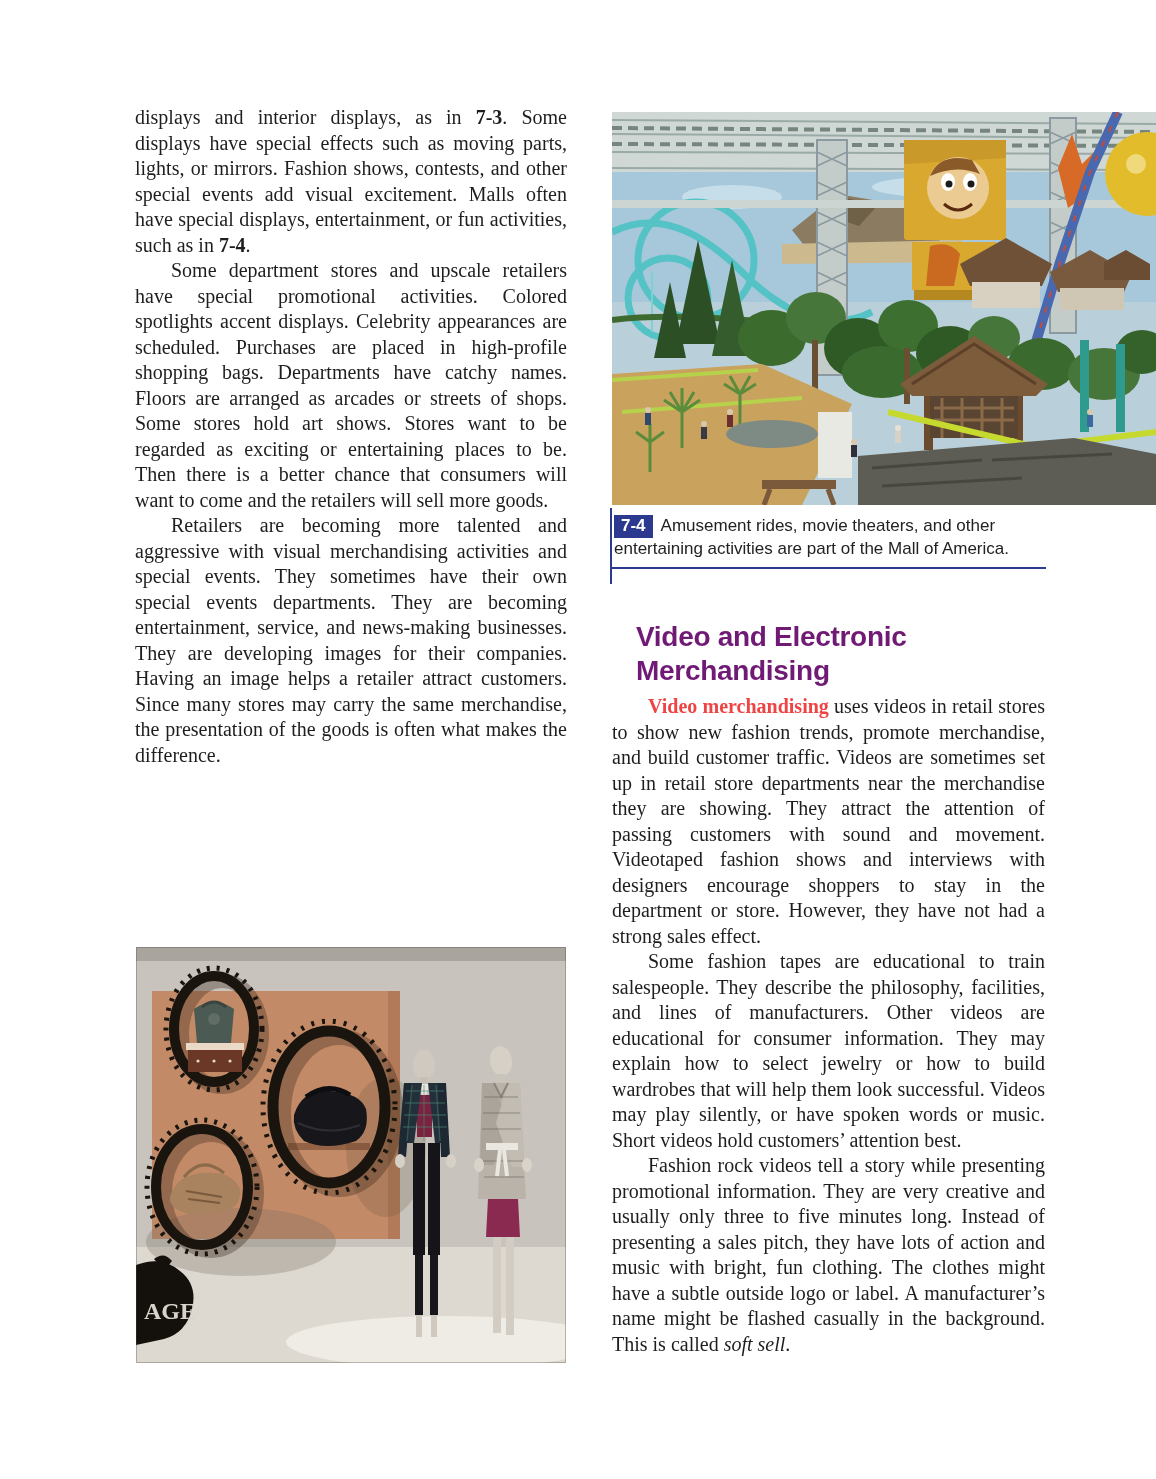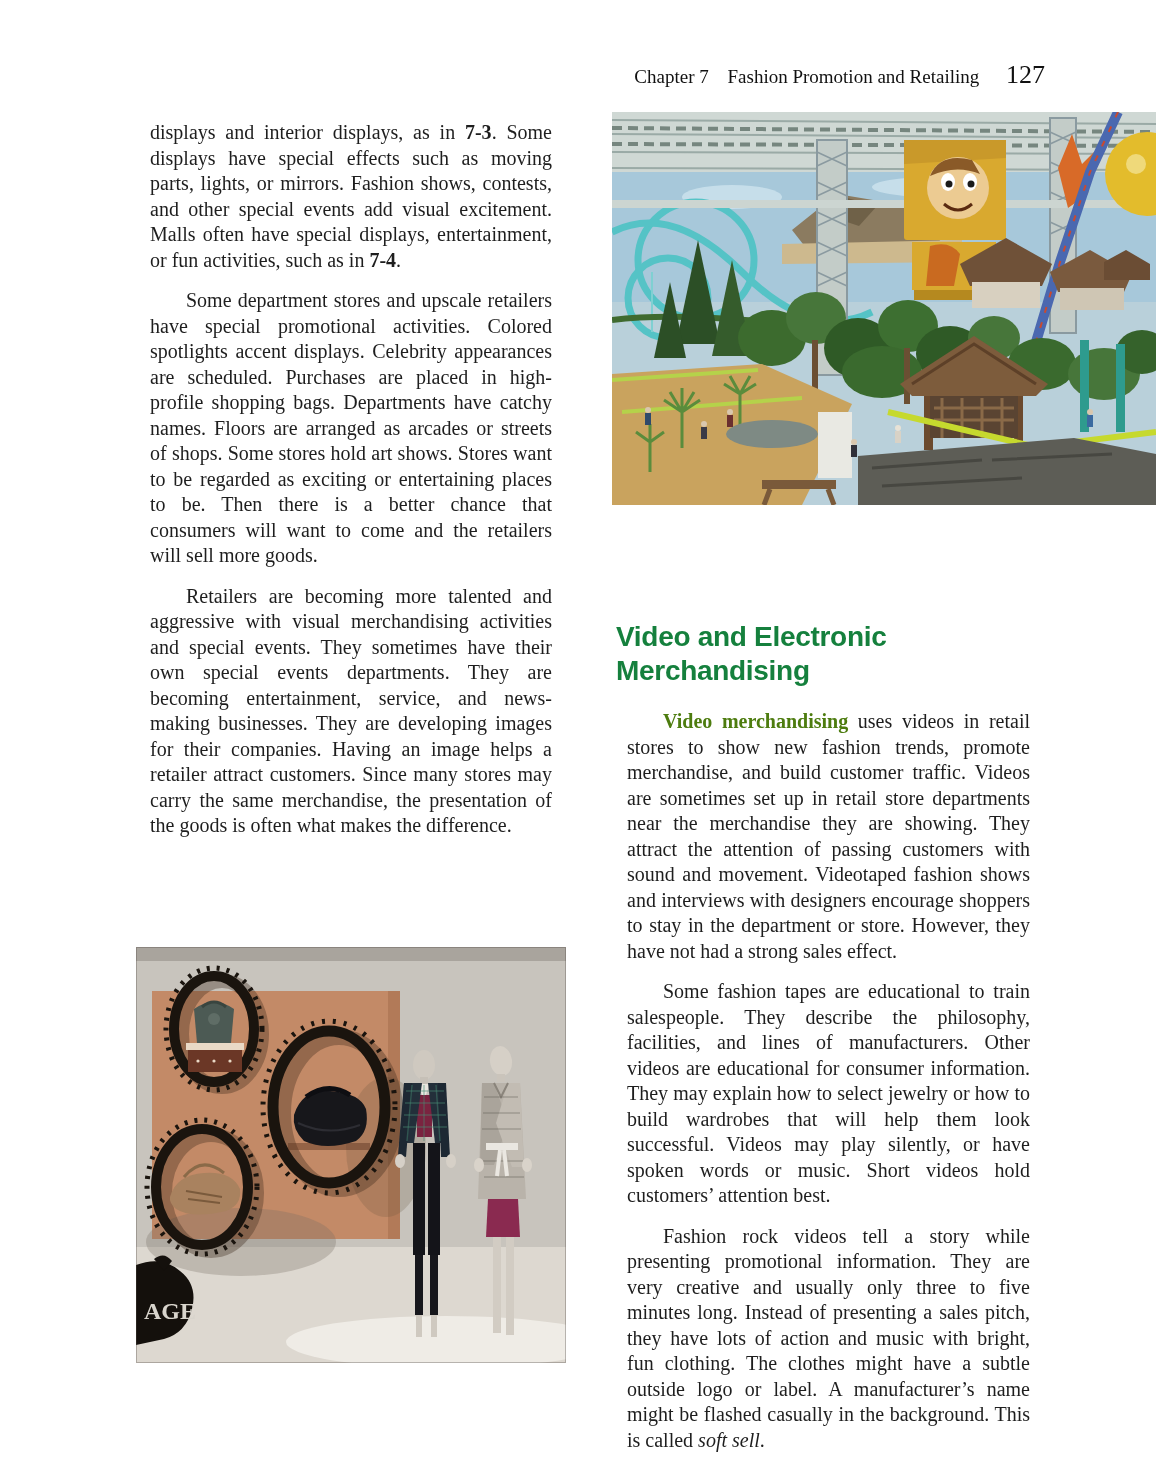--- a/index.html
+++ b/index.html
@@ -11,34 +11,34 @@
   
   .runhead {
     position:absolute; top:60px; left:0; width:1045px; text-align:right;
     font-size:19px; color:#111;
   }
   .runhead .chap { margin-right:14px; }
   .runhead .pagenum { font-size:26px; margin-left:22px; }
 
   
   .col { position:absolute; font-size:20px; line-height:25.5px; text-align:justify; color:#1e1e1e; }
-  .col p { margin:15px; }
+  .col p { margin:0; }
   .col p.ind { text-indent:36px; }
   .seg-b { font-weight:bold; }
   .seg-i { font-style:italic; }
-  .seg-term { color:#4d7c0f; font-weight:bold; }
+  .seg-term { color:#ef4444; font-weight:bold; }
 
   .leftcol  { left:135px; top:105px; width:432px; }
   .rightcol { left:612px; top:694px; width:433px; }
 
   
   .sect-head {
-    position:absolute; left:616px; top:620px; width:370px;
+    position:absolute; left:636px; top:620px; width:370px;
     font-family:"Liberation Sans", sans-serif; font-weight:bold;
-    font-size:28px; line-height:34px; color:#15803d; letter-spacing:-0.3px;
+    font-size:28px; line-height:34px; color:#701a75; letter-spacing:-0.3px;
   }
 
   
   .figblock { position:absolute; font-family:"Liberation Sans", sans-serif; }
   .figblock .vrule { position:absolute; left:0; top:0; width:2px; background:#2b3a8f; }
   .figblock .hrule { position:absolute; left:0; right:0; height:2px; background:#2b3a8f; }
   .figcap {
     font-size:17px; line-height:22px; color:#222; text-align:left;
     padding-left:4px;
   }
@@ -59,25 +59,20 @@
   .photo { position:absolute; display:block; }
   .photo svg { display:block; }
   .photo-mall { left:612px; top:112px; width:544px; height:393px; }
   .photo-window { left:136px; top:947px; width:512px; height:416px; }
 </style>
 </head>
 <body>
 
 <div class="page">
 
-  <div class="runhead">
-    <span class="chap">Chapter 7</span>
-    <span class="title">Fashion Promotion and Retailing</span>
-    <span class="pagenum">127</span>
-  </div>
 
   <div class="col leftcol">
     <p><span>displays and interior displays, as in </span><span class="seg-b">7-3</span><span>. Some displays have special effects such as moving parts, lights, or mirrors. Fashion shows, contests, and other special events add visual excitement. Malls often have special displays, entertainment, or fun activities, such as in </span><span class="seg-b">7-4</span><span>.</span></p>
     <p class="ind">Some department stores and upscale retailers have special promotional activities. Colored spotlights accent displays. Celebrity appearances are scheduled. Purchases are placed in high-profile shopping bags. Departments have catchy names. Floors are arranged as arcades or streets of shops. Some stores hold art shows. Stores want to be regarded as exciting or entertaining places to be. Then there is a better chance that consumers will want to come and the retailers will sell more goods.</p>
     <p class="ind">Retailers are becoming more talented and aggressive with visual merchandising activities and special events. They sometimes have their own special events departments. They are becoming entertainment, service, and news-making businesses. They are developing images for their companies. Having an image helps a retailer attract customers. Since many stores may carry the same merchandise, the presentation of the goods is often what makes the difference.</p>
   </div>
 
 
   <div class="photo photo-window">
     <svg viewBox="0 0 430 416" width="430" height="416">
@@ -324,20 +319,27 @@
             <rect x="-3" y="3" width="6" height="12" fill="#d8d2c6"></rect>
           </g>
         <g transform="translate(478,300)">
             <circle cx="0" cy="0" r="3" fill="#d9c7ae"></circle>
             <rect x="-3" y="3" width="6" height="12" fill="#3a6aa0"></rect>
           </g>
       </g>
     </svg>
   </div>
 
+  <div class="figblock fig74">
+    <div class="vrule"></div>
+    <div class="figcap">
+      <span class="figbadge">7-4</span><span>Amusement rides, movie theaters, and other entertaining activities are part of the Mall of America.</span>
+    </div>
+    <div class="hrule"></div>
+  </div>
 
   <h2 class="sect-head">Video and Electronic Merchandising</h2>
 
   <div class="col rightcol">
     <p class="ind"><span class="seg-term">Video merchandising</span><span> uses videos in retail stores to show new fashion trends, promote merchandise, and build customer traffic. Videos are sometimes set up in retail store departments near the merchandise they are showing. They attract the attention of passing customers with sound and movement. Videotaped fashion shows and interviews with designers encourage shoppers to stay in the department or store. However, they have not had a strong sales effect.</span></p>
     <p class="ind">Some fashion tapes are educational to train salespeople. They describe the philosophy, facilities, and lines of manufacturers. Other videos are educational for consumer information. They may explain how to select jewelry or how to build wardrobes that will help them look successful. Videos may play silently, or have spoken words or music. Short videos hold customers’ attention best.</p>
     <p class="ind"><span>Fashion rock videos tell a story while presenting promotional information. They are very creative and usually only three to five minutes long. Instead of presenting a sales pitch, they have lots of action and music with bright, fun clothing. The clothes might have a subtle outside logo or label. A manufacturer’s name might be flashed casually in the background. This is called </span><span class="seg-i">soft sell</span><span>.</span></p>
   </div>
 
 </div>

